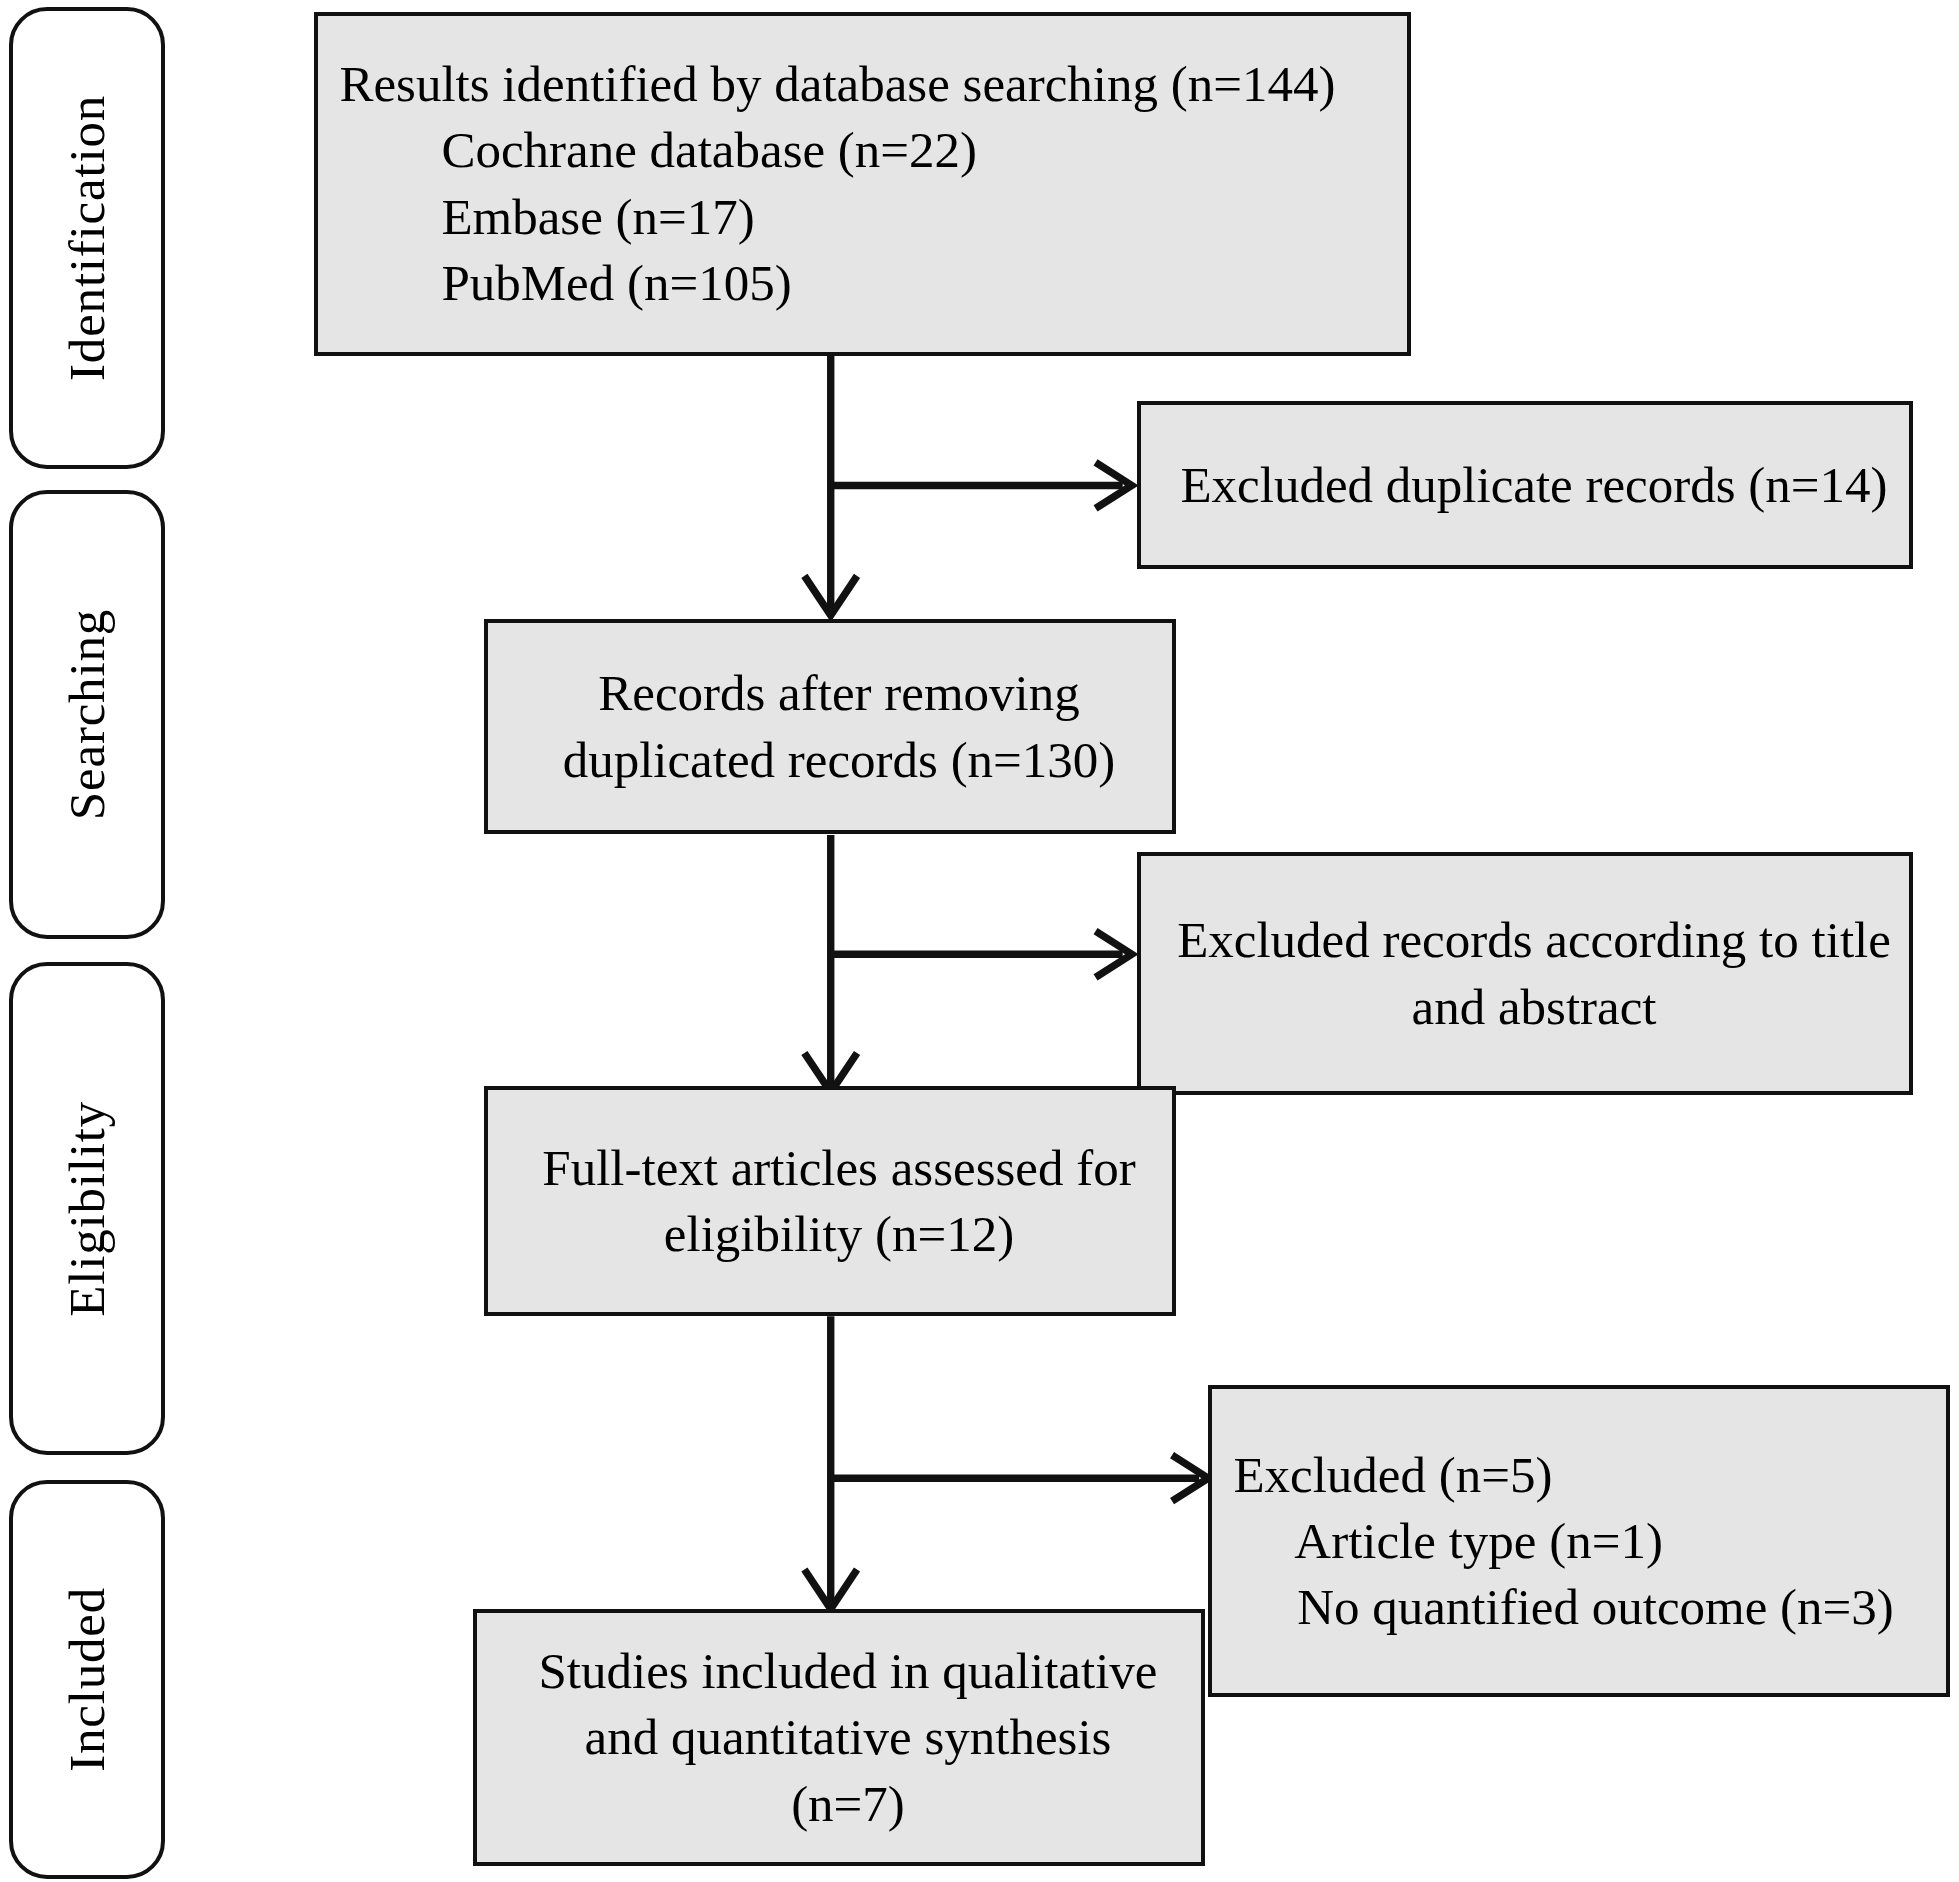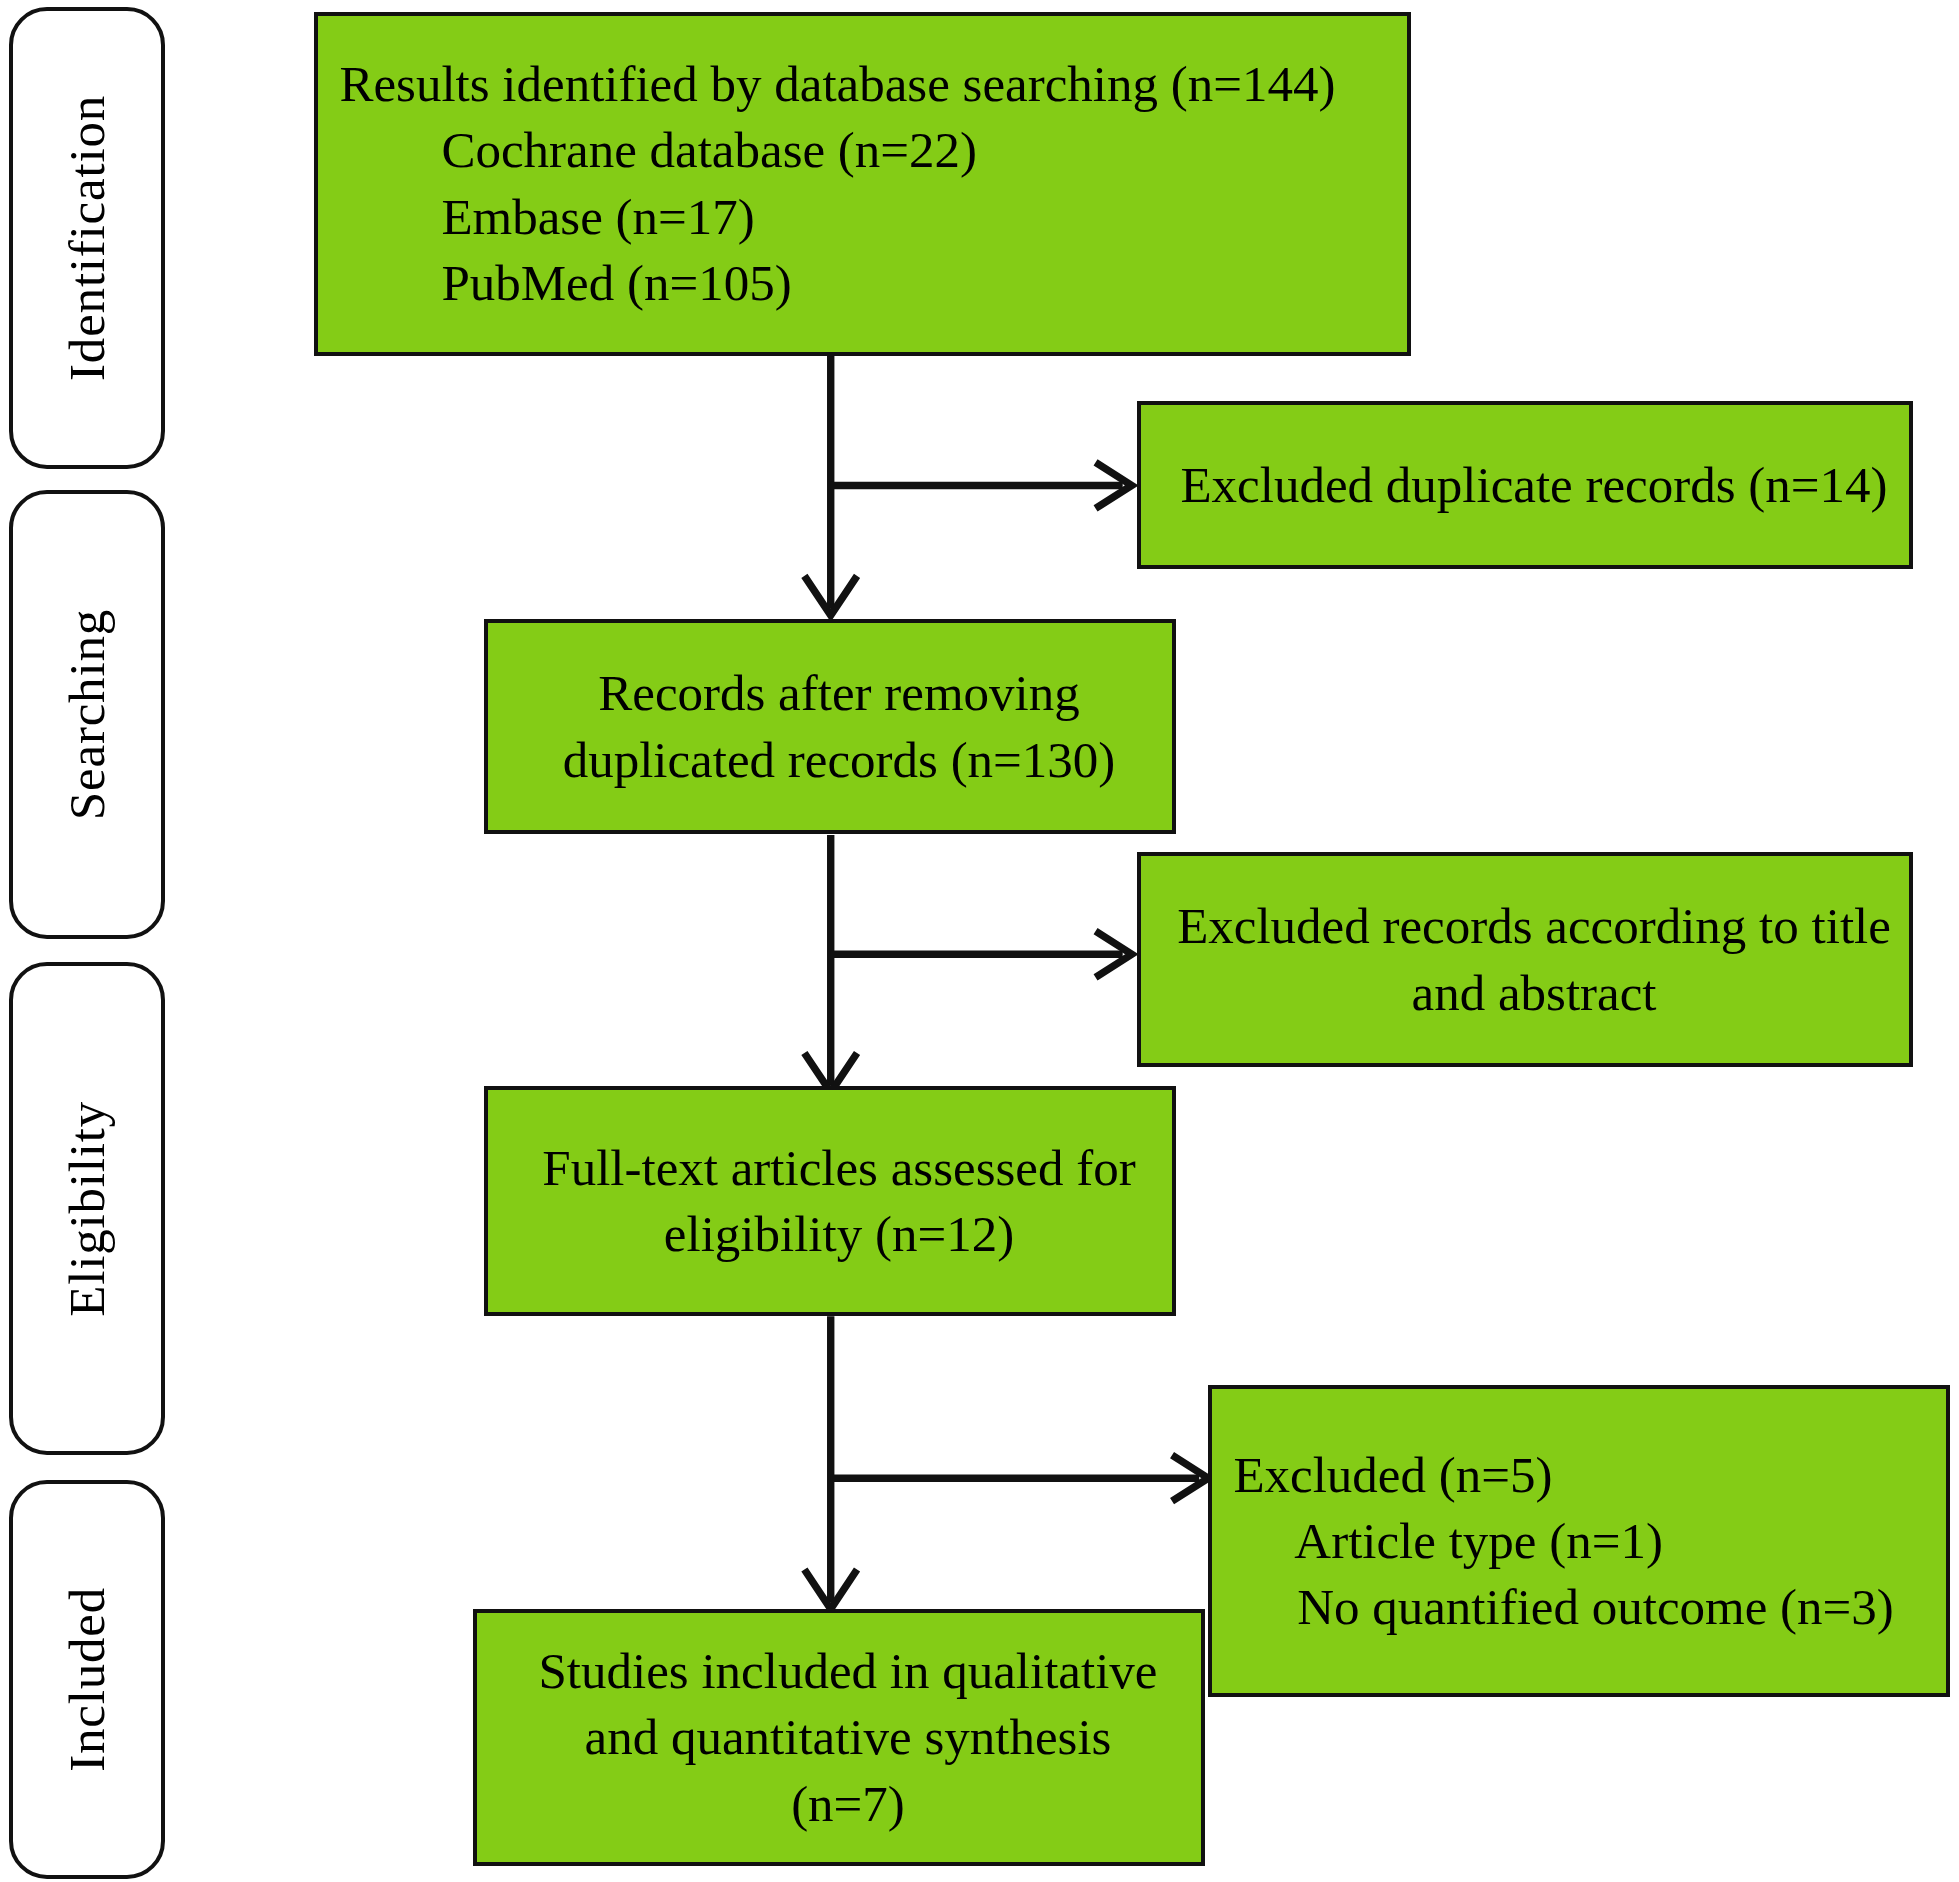--- a/index.html
+++ b/index.html
@@ -39,21 +39,21 @@
     line-height: 1;
     white-space: nowrap;
     color: #000000;
   }
 
   
   .node {
     position: absolute;
     box-sizing: border-box;
     border: 4.1px solid #111111;
-    background: #84cc16;
+    background: #e5e5e5;
     display: flex;
     flex-direction: column;
     justify-content: center;
     overflow: hidden;
   }
   .node .lines {
     width: 100%;
     padding: 0 21.4px;
     box-sizing: border-box;
   }
@@ -135,21 +135,21 @@
     </div>
   </div>
 
   <div class="node align-center" style="left:484px; top:619px; width:692px; height:215px;">
     <div class="lines">
       <div class="line">Records after removing</div>
       <div class="line">duplicated records (n=130)</div>
     </div>
   </div>
 
-  <div class="node align-center" style="left:1137px; top:852px; width:776px; height:215px;">
+  <div class="node align-center" style="left:1137px; top:852px; width:776px; height:243px;">
     <div class="lines">
       <div class="line">Excluded records according to title</div>
       <div class="line">and abstract</div>
     </div>
   </div>
 
   <div class="node align-center" style="left:484px; top:1086px; width:692px; height:230px;">
     <div class="lines">
       <div class="line">Full-text articles assessed for</div>
       <div class="line">eligibility (n=12)</div>

